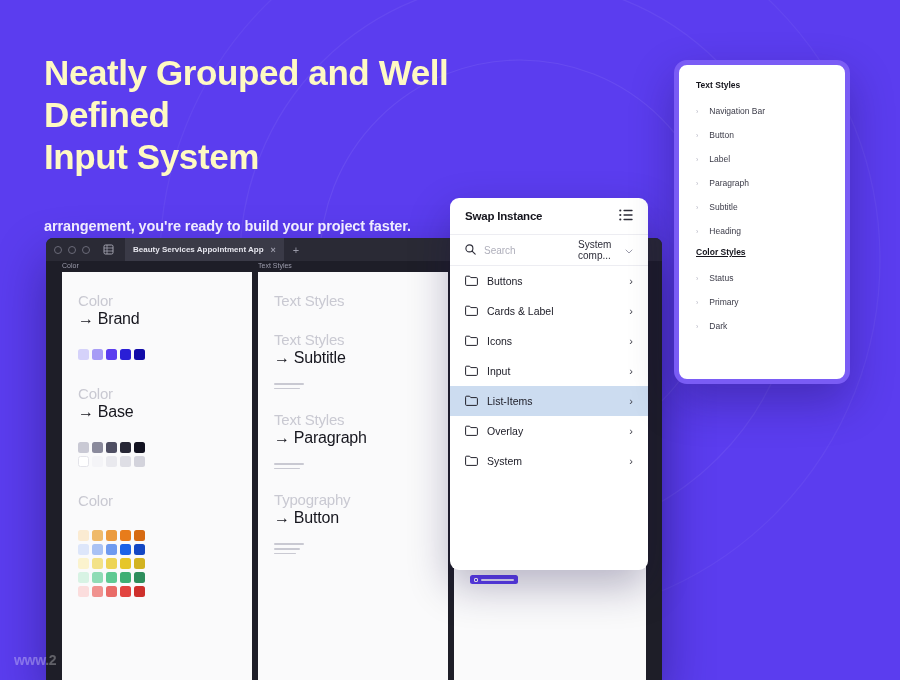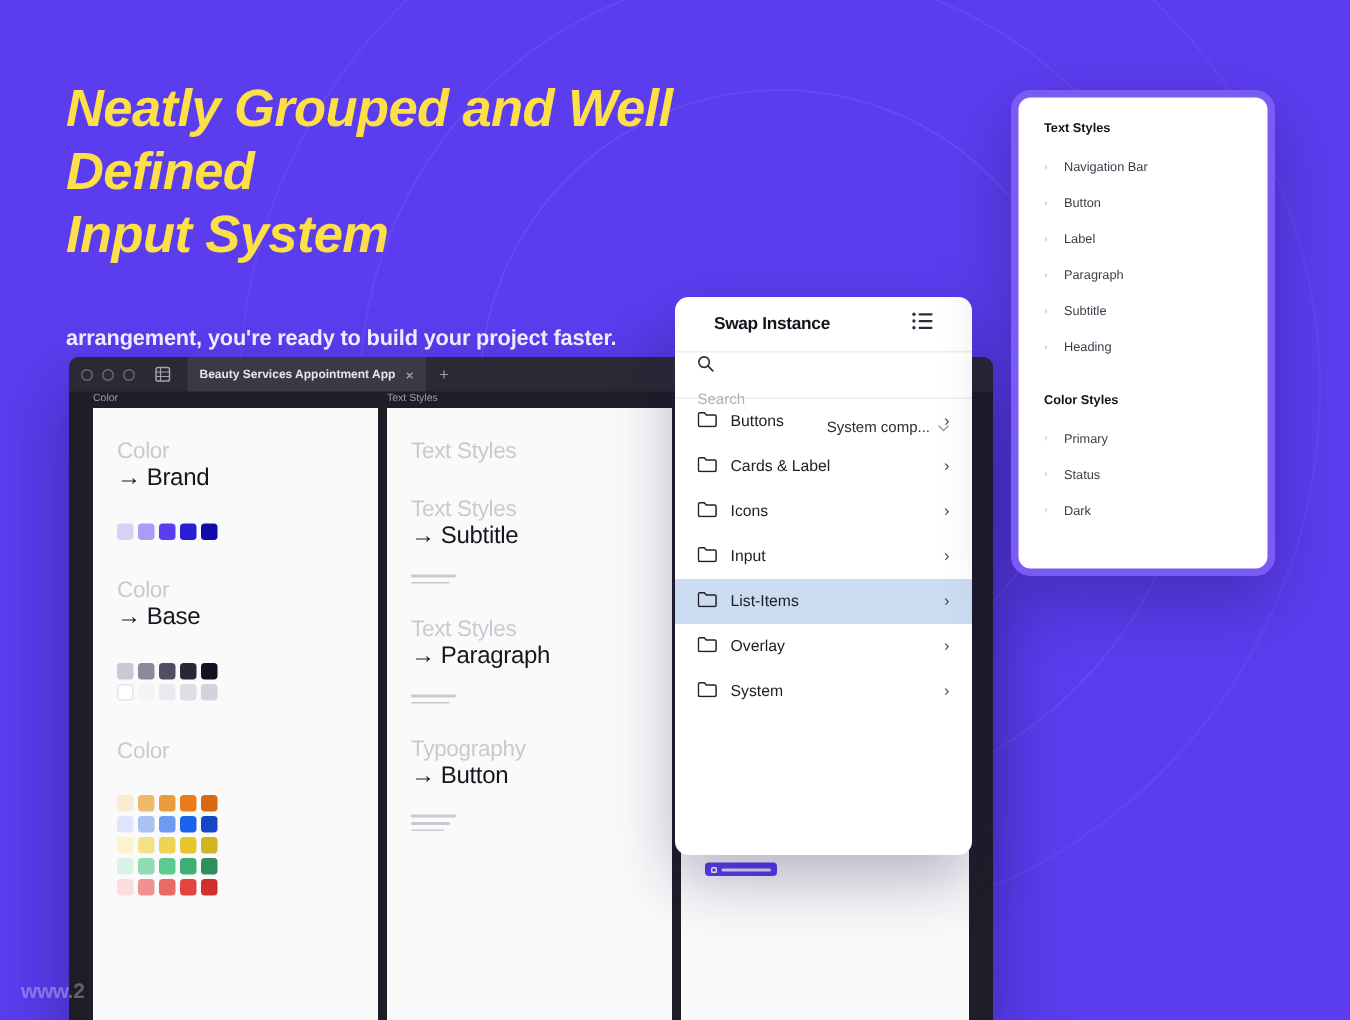--- a/index.html
+++ b/index.html
@@ -9,23 +9,22 @@
     background:#5B3DEF;
     position:relative;
   }
   
   .arcs { position:absolute; inset:0; overflow:hidden; pointer-events:none; }
   .arcs svg { position:absolute; top:-120px; left:140px; opacity:.55; }
 
   
   .hero { position:absolute; left:44px; top:52px; width:520px; z-index:3; }
   .hero h1 {
-    color:#fde047; font-size:35px; line-height:42px; font-weight:bold;
+    color:#fef9c3; font-size:35px; line-height:42px; font-weight:bold;
     letter-spacing:-0.4px;
-    font-style:italic;
   }
   .hero p {
     color:#EFEBFE; font-size:14.5px; line-height:21px; font-weight:bold;
     margin-top:17px; letter-spacing:-0.1px;
   }
 
   
   .figma {
     position:absolute; left:46px; top:238px; width:616px; height:442px;
     background:#1E1E28; border-radius:7px 7px 0 0; overflow:hidden;
@@ -84,26 +83,26 @@
   .cart-tx { height:2px; background:rgba(255,255,255,.85); border-radius:1px; flex:1; }
 
   
   .swap {
     position:absolute; left:450px; top:198px; width:198px; height:372px;
     background:#FFFFFF; border-radius:9px; z-index:6; overflow:hidden;
     box-shadow:0 16px 42px rgba(24,12,70,.30);
   }
   .swap-hd {
     height:37px; display:flex; align-items:center; justify-content:space-between;
-    padding:0 26px; border-bottom:1px solid #EDEDF2;
+    padding:0 15px; border-bottom:1px solid #EDEDF2;
   }
   .swap-hd h2 { font-size:11.5px; color:#14141C; font-weight:bold; letter-spacing:-.2px; }
   .swap-search {
-    height:31px; display:flex; padding:0 15px;
-    border-bottom:1px solid #EDEDF2; gap:8px;flex-direction:column;
+    height:31px; display:flex; align-items:center; padding:0 15px;
+    border-bottom:1px solid #EDEDF2; gap:8px;
   }
   .swap-search input {
     border:0; outline:0; font-size:10px; color:#16161E; width:86px;
     font-family:"Liberation Sans", sans-serif; background:transparent;
   }
   .swap-search input::placeholder { color:#AFAFBB; }
   .scope { margin-left:auto; display:flex; align-items:center; gap:5px; font-size:10px; color:#2C2C38; }
   .swap-row {
     height:30px; display:flex; align-items:center; gap:9px; padding:0 15px;
     font-size:10.5px; color:#20202A; cursor:pointer;
@@ -119,21 +118,21 @@
     box-shadow:0 18px 44px rgba(24,12,70,.32);
   }
   .tsp-in { padding:15px 17px; }
   .tsp h3 { font-size:8.5px; color:#14141C; font-weight:bold; }
   .tsp ul { list-style:none; margin-top:9px; }
   .tsp li {
     display:flex; align-items:center; gap:11px; height:24px;
     font-size:8.5px; color:#3B3B48;
   }
   .tsp li .bul { color:#B9B9C6; font-size:7px; }
-  .tsp h3.second { margin-top:18px; }
+  .tsp h3.second { margin-top:4px;text-decoration:underline; }
 
   .wm {
     position:absolute; left:14px; bottom:12px; z-index:9;
     font-size:14px; font-weight:bold; color:rgba(255,255,255,.30);
     letter-spacing:-.3px;
   }
 </style>
 </head>
 <body>
 
@@ -493,25 +492,25 @@
         </li>
         <li>
           <span class="bul">›</span>
           <span>Heading</span>
         </li>
       </ul>
     <h3 class="second">Color Styles</h3>
     <ul id="tsp-color">
         <li>
           <span class="bul">›</span>
+          <span>Status</span>
+        </li>
+        <li>
+          <span class="bul">›</span>
           <span>Primary</span>
-        </li>
-        <li>
-          <span class="bul">›</span>
-          <span>Status</span>
         </li>
         <li>
           <span class="bul">›</span>
           <span>Dark</span>
         </li>
       </ul>
   </div>
 </div>
 
 <div class="wm">www.2</div>

